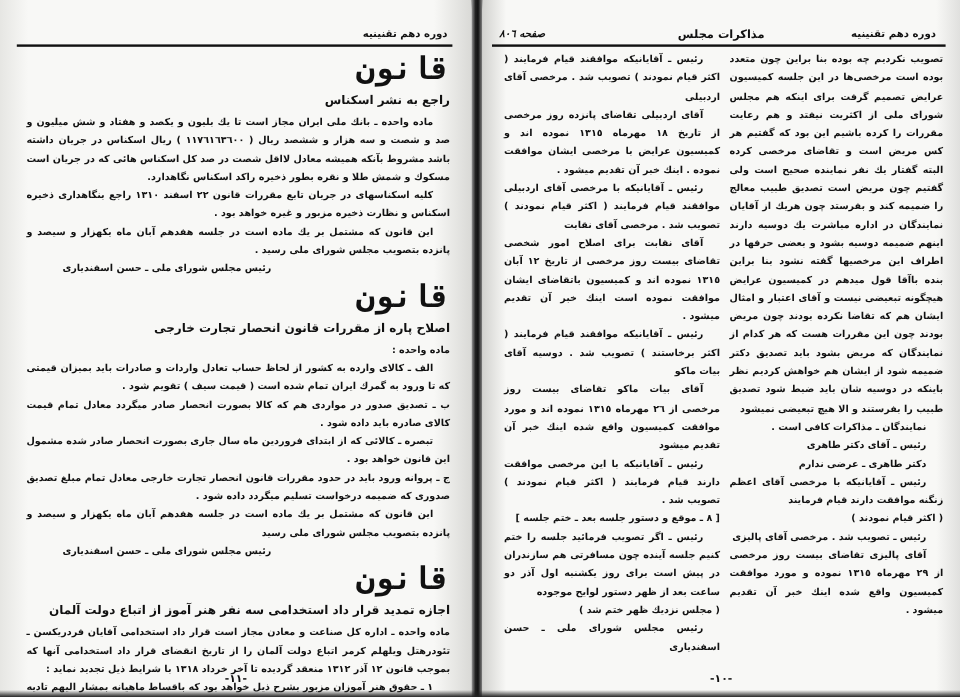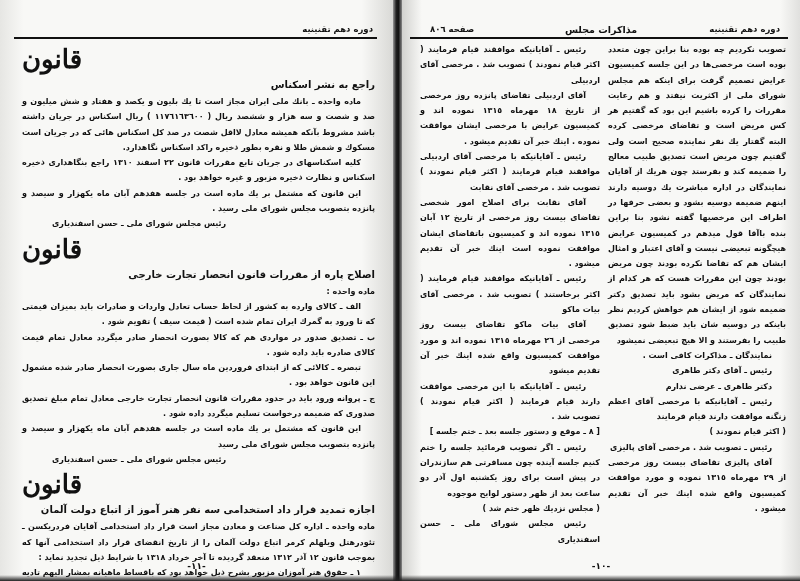--- a/index.html
+++ b/index.html
@@ -10,24 +10,24 @@
   .page.right{left:402px;width:398px;padding:0 14px 0 12px;background:linear-gradient(90deg,#d2d2cf 0%,#f8f8f6 5%,#f8f8f6 95%,#e0e0de 100%);}
   .spine{position:absolute;left:393px;top:0;width:9px;height:581px;background:linear-gradient(90deg,#999 0%,#222 35%,#111 60%,#888 100%);}
   .topshadow{position:absolute;left:0;top:0;width:800px;height:8px;background:linear-gradient(180deg,#555,rgba(0,0,0,0));}
   .botshadow{position:absolute;left:0;bottom:0;width:800px;height:6px;background:linear-gradient(0deg,#222,rgba(0,0,0,0));}
   .running-head{position:absolute;top:24px;font-size:8.5px;font-weight:bold;}
   .head-rule{position:absolute;top:37px;height:2px;background:#111;}
   .left .running-head{right:20px;}
   .left .head-rule{left:14px;right:16px;}
   .right .rh-r{right:20px;}
   .right .rh-c{left:0;right:0;text-align:center;font-size:9.5px;}
-  .right .rh-l{left:28px;}
+  .right .rh-l{left:14px;font-style:italic;}
   .right .head-rule{left:8px;right:12px;}
   .content{position:absolute;top:42px;left:22px;right:18px;font-size:8px;line-height:15.3px;text-align:justify;font-weight:bold;}
-  .big-title{text-align:left;font-family:Liberation Sans, sans-serif;font-size:26px;line-height:34px;font-weight:bold;margin:0;}
+  .big-title{text-align:right;font-family:Liberation Mono, monospace;font-size:26px;line-height:34px;font-weight:bold;margin:0;}
   .subtitle{font-size:10px;line-height:18px;font-weight:bold;}
   p{margin:0;}
   .indent{text-indent:14px;}
   .sig{display:flex;justify-content:space-between;padding-left:30px;}
   .pgnum{position:absolute;bottom:10px;left:0;right:0;text-align:center;font-size:9px;font-weight:bold;direction:ltr;}
   .col{position:absolute;top:42px;font-size:8px;line-height:15.3px;text-align:justify;font-weight:bold;}
   .col.a{right:14px;width:178px;}
   .col.b{right:200px;width:180px;}
   .center{text-align:right;}
 </style>
@@ -97,21 +97,21 @@
       <p class="center">( اکثر قيام نمودند )</p>
       <p class="indent">رئيس ـ تصويب شد . مرخصی آقای پاليزی</p>
       <p class="indent">آقای پاليزی تقاضای بيست روز مرخصی از ٢٩ مهرماه ١٣١٥ نموده و مورد موافقت کميسيون واقع شده اينك خبر آن تقديم ميشود .</p>
     </div>
 
     <div class="col b">
       <p class="indent">رئيس ـ آقايانيکه موافقند قيام فرمايند ( اکثر قيام نمودند ) تصويب شد . مرخصی آقای اردبيلی</p>
       <p class="indent">آقای اردبيلی تقاضای پانزده روز مرخصی از تاريخ ١٨ مهرماه ١٣١٥ نموده اند و کميسيون عرايض با مرخصی ايشان موافقت نموده . اينك خبر آن تقديم ميشود .</p>
       <p class="indent">رئيس ـ آقايانيکه با مرخصی آقای اردبيلی موافقند قيام فرمايند ( اکثر قيام نمودند ) تصويب شد . مرخصی آقای نقابت</p>
       <p class="indent">آقای نقابت برای اصلاح امور شخصی تقاضای بيست روز مرخصی از تاريخ ١٢ آبان ١٣١٥ نموده اند و کميسيون باتقاضای ايشان موافقت نموده است اينك خبر آن تقديم ميشود .</p>
-      <p class="indent">رئيس ـ آقايانيکه موافقند قيام فرمايند ( اکثر برخاستند ) تصويب شد . مرخصی آقای بيات ماکو</p>
+      <p class="indent">رئيس ـ آقايانيکه موافقند قيام فرمايند ( اکثر برخاستند ) تصويب شد . دوسيه آقای بيات ماکو</p>
       <p class="indent">آقای بيات ماکو تقاضای بيست روز مرخصی از ٢٦ مهرماه ١٣١٥ نموده اند و مورد موافقت کميسيون واقع شده اينك خبر آن تقديم ميشود</p>
       <p class="indent">رئيس ـ آقايانيکه با اين مرخصی موافقت دارند قيام فرمايند ( اکثر قيام نمودند ) تصويب شد .</p>
       <p class="center">[ ٨ ـ موقع و دستور جلسه بعد ـ ختم جلسه ]</p>
       <p class="indent">رئيس ـ اگر تصويب فرمائيد جلسه را ختم کنيم جلسه آينده چون مسافرتی هم سازندران در پيش است برای روز يکشنبه اول آذر دو ساعت بعد از ظهر دستور لوايح موجوده</p>
       <p class="center">( مجلس نزديك ظهر ختم شد )</p>
       <p class="indent">رئيس مجلس شورای ملی ـ حسن اسفنديارى</p>
     </div>
 
     <div class="pgnum">-١٠-</div>
   </div>

